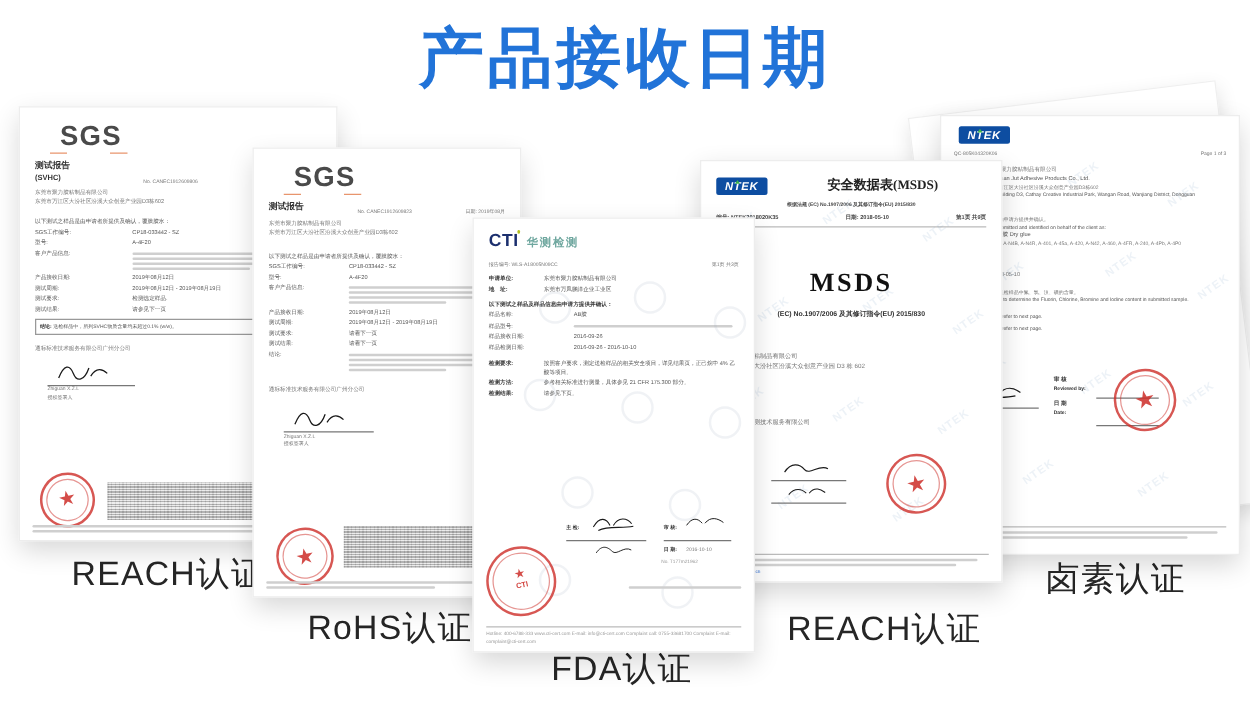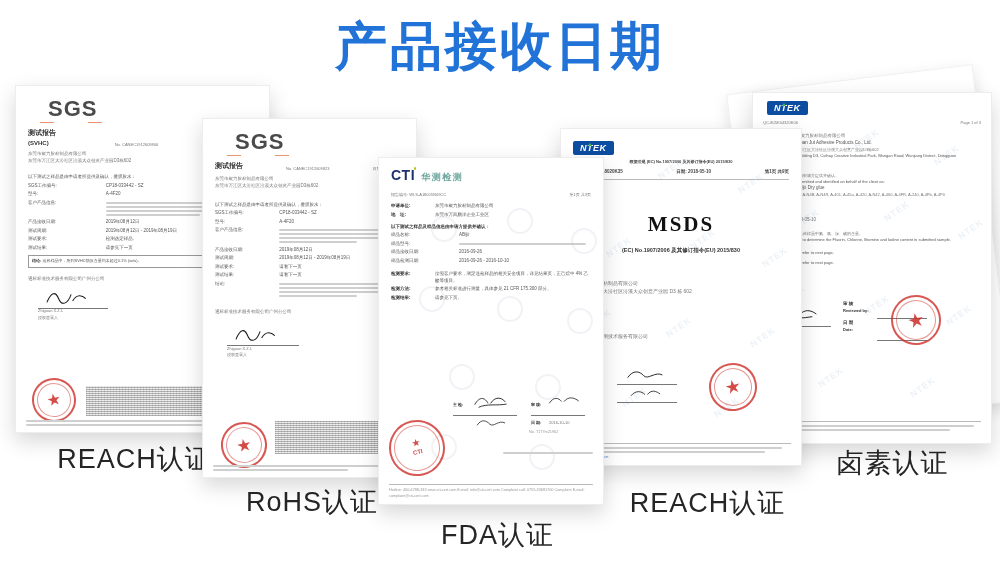--- a/index.html
+++ b/index.html
@@ -73,21 +73,21 @@
   .link{color:#2b6cd4;}
   .ftr{position:absolute;left:10px;right:10px;bottom:4px;}
   .hr{height:.8px;background:#bbb;margin:3px 0;}
 
   .backsheet{position:absolute;left:746px;top:78px;width:248px;height:340px;
     transform:rotate(-7deg);background:#fff;border:1px solid #efefef;
     box-shadow:0 6px 16px rgba(0,0,0,.12);z-index:0;}
 
   #cert-reach{left:15px;top:85px;width:255px;height:348px;z-index:1;}
   #cert-rohs{left:202px;top:118px;width:215px;height:360px;z-index:2;}
-  #cert-fda{left:378px;top:157px;width:226px;height:348px;z-index:3;}
+  #cert-fda{left:378px;top:174px;width:226px;height:348px;z-index:3;}
   #cert-msds{left:560px;top:128px;width:242px;height:338px;z-index:2;}
   #cert-halogen{left:752px;top:92px;width:240px;height:352px;z-index:1;}
 
   #cap-reach{left:20px;top:441px;width:230px;}
   #cap-rohs{left:222px;top:484px;width:180px;}
   #cap-fda{left:405px;top:517px;width:185px;}
   #cap-msds{left:610px;top:485px;width:195px;}
   #cap-halogen{left:795px;top:445px;width:195px;}
 </style>
 </head>
@@ -359,20 +359,21 @@
     <span class="wm" style="left:128px;top:104px">NTEK</span>
     <span class="wm" style="left:200px;top:122px">NTEK</span>
     <span class="wm" style="left:24px;top:184px">NTEK</span>
     <span class="wm" style="left:104px;top:192px">NTEK</span>
     <span class="wm" style="left:188px;top:202px">NTEK</span>
     <span class="wm" style="left:60px;top:262px">NTEK</span>
     <span class="wm" style="left:152px;top:272px">NTEK</span>
 
     <div style="display:flex;align-items:center;gap:10px;margin-top:2px">
       <span class="ntek">NTEK</span>
+      <span class="b serif" style="font-size:10.5px;flex:1;text-align:center;color:#222">安全数据表(MSDS)</span>
     </div>
     <div class="center t4 b" style="margin-top:4px;color:#444">根据法规 (EC) No.1907/2006 及其修订指令(EU) 2015/830</div>
     <div class="hdrrow t45 b" style="margin-top:4px;color:#444">
       <span>编号: NTEK2018020K35</span>
       <span>日期: 2018-05-10</span>
       <span>第1页 共9页</span>
     </div>
     <div class="hr"></div>
     <div class="center b serif" style="font-size:21px;letter-spacing:2px;margin-top:28px;color:#111">MSDS</div>
     <div class="center b" style="font-size:5.5px;margin-top:5px;color:#333">(EC) No.1907/2006 及其修订指令(EU) 2015/830</div>

